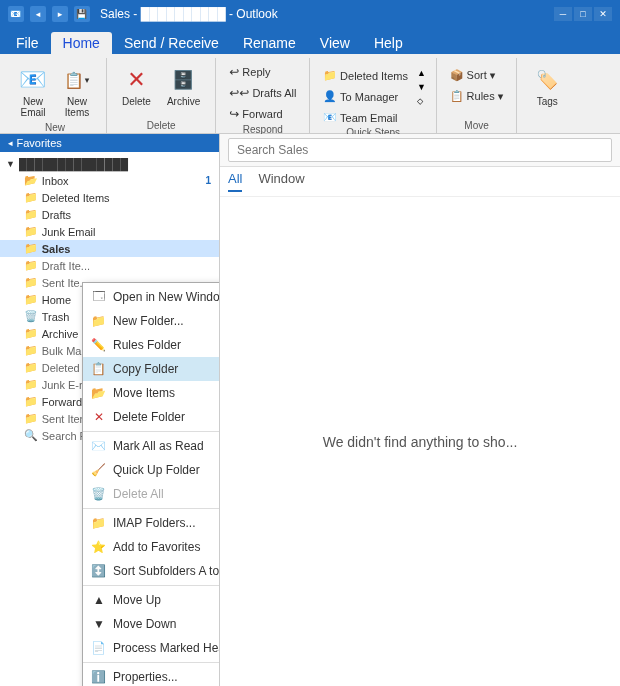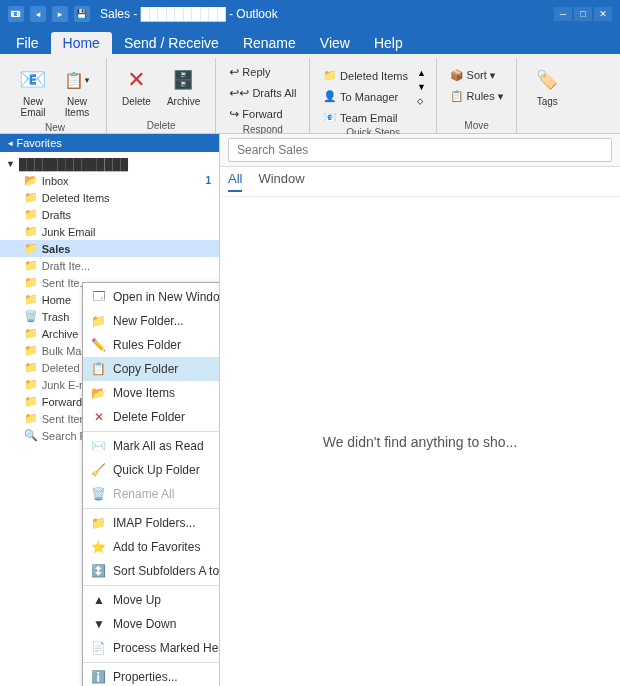--- a/index.html
+++ b/index.html
@@ -474,21 +474,21 @@
       <div class="ctx-item">
         <div class="ctx-icon ctx-icon-envelope">✉️</div>
         <span>Mark All as Read</span>
       </div>
       <div class="ctx-item">
         <div class="ctx-icon ctx-icon-broom">🧹</div>
         <span>Quick Up Folder</span>
       </div>
       <div class="ctx-item disabled">
         <div class="ctx-icon" style="color:#bbb;">🗑️</div>
-        <span>Rename All</span>
+        <span>Delete All</span>
       </div>
       <div class="ctx-separator"></div>
       <div class="ctx-item">
         <div class="ctx-icon ctx-icon-imap">📁</div>
         <span>IMAP Folders...</span>
       </div>
       <div class="ctx-item">
         <div class="ctx-icon ctx-icon-star">⭐</div>
         <span>Add to Favorites</span>
       </div>

